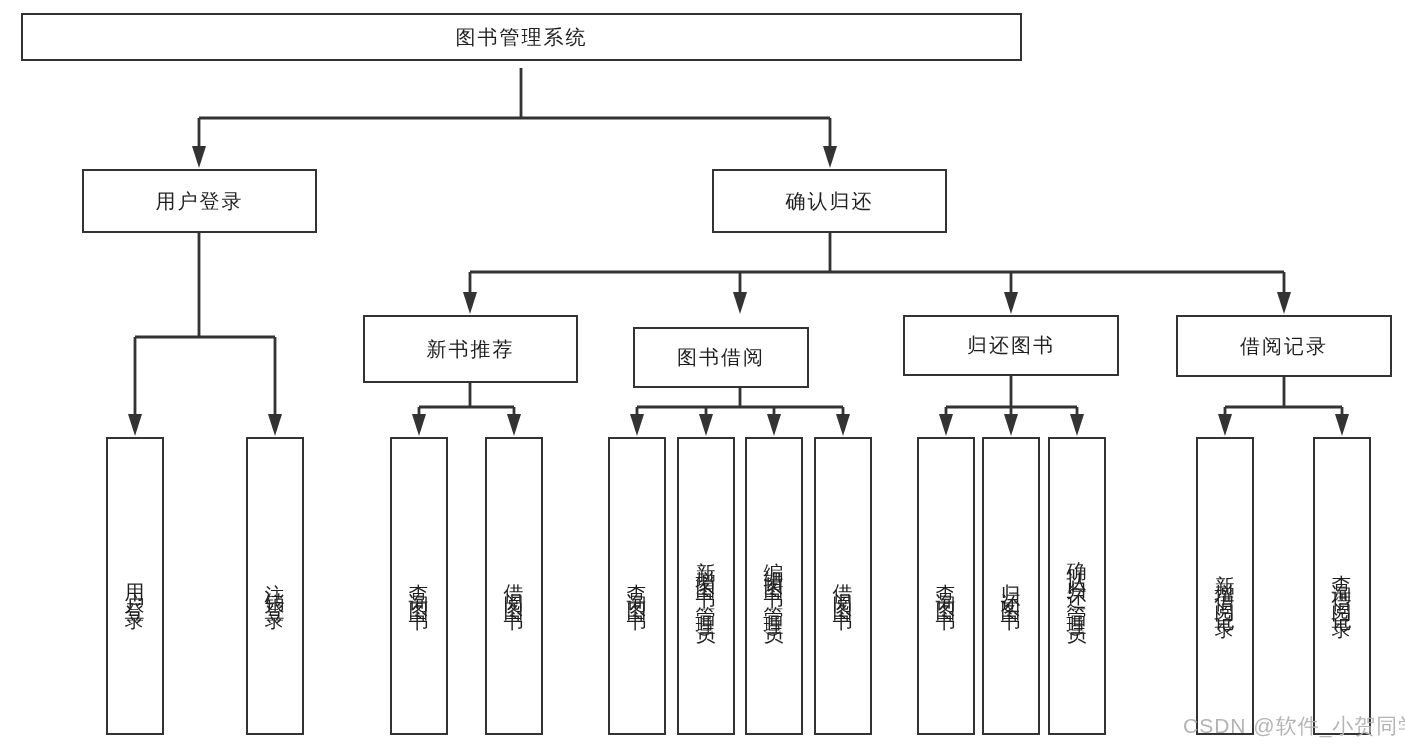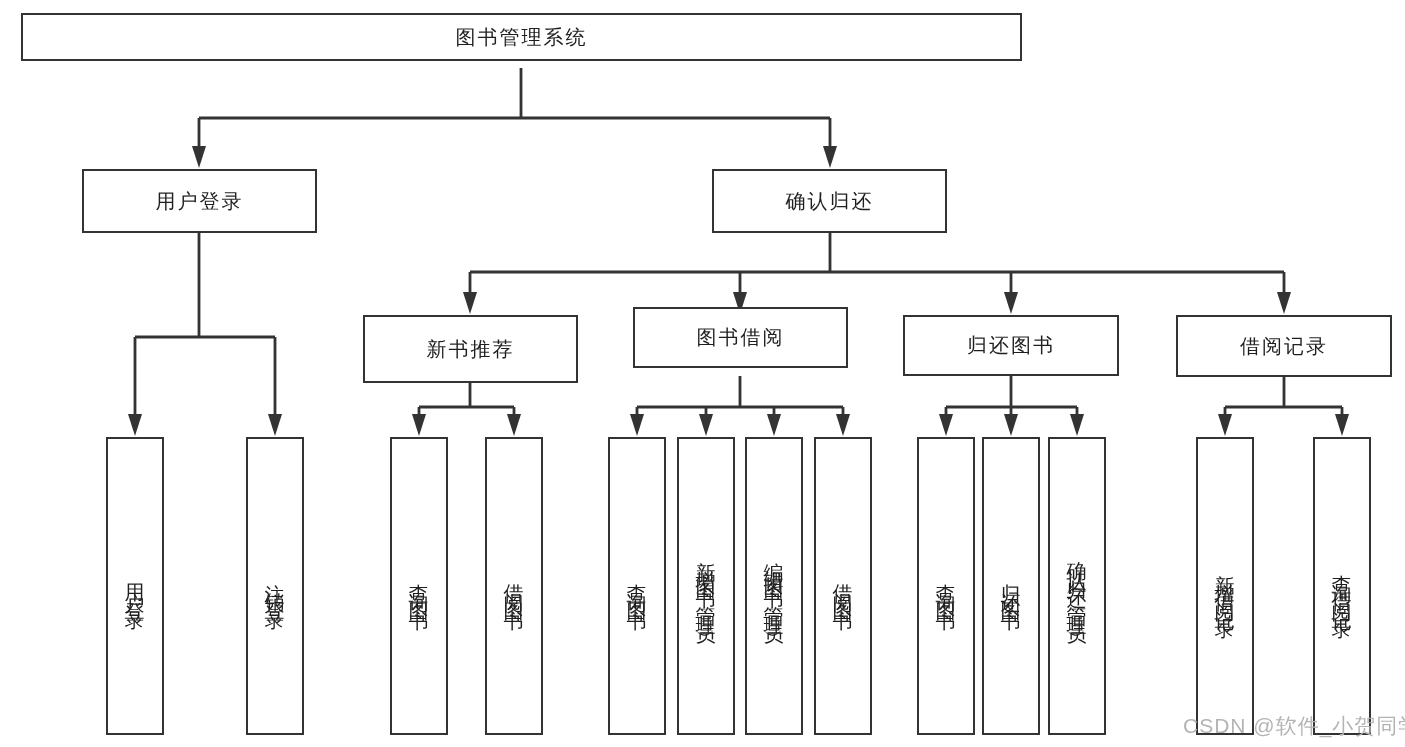--- a/index.html
+++ b/index.html
@@ -41,21 +41,21 @@
     line-height: 1;
     white-space: nowrap;
   }
   
   .n-root   { left: 21px;  top: 13px;  width: 1001px; height: 48px; }
   
   .n-user   { left: 82px;  top: 169px; width: 235px; height: 64px; }
   .n-book   { left: 712px; top: 169px; width: 235px; height: 64px; }
   
   .n-newbook { left: 363px;  top: 315px; width: 215px; height: 68px; }
-  .n-borrow  { left: 633px;  top: 307px; width: 215px; height: 61px; }
+  .n-borrow  { left: 633px;  top: 327px; width: 176px; height: 61px; }
   .n-current { left: 903px;  top: 315px; width: 216px; height: 61px; }
   .n-records { left: 1176px; top: 315px; width: 216px; height: 62px; }
   
   .leaf { top: 437px; width: 58px; height: 298px; }
   .n-u1 { left: 106px; }  .n-u2 { left: 246px; }
   .n-n1 { left: 390px; }  .n-n2 { left: 485px; }
   .n-b1 { left: 608px; }  .n-b2 { left: 677px; }
   .n-b3 { left: 745px; }  .n-b4 { left: 814px; }
   .n-c1 { left: 917px; }  .n-c2 { left: 982px; }  .n-c3 { left: 1048px; }
   .n-r1 { left: 1196px; } .n-r2 { left: 1313px; }

